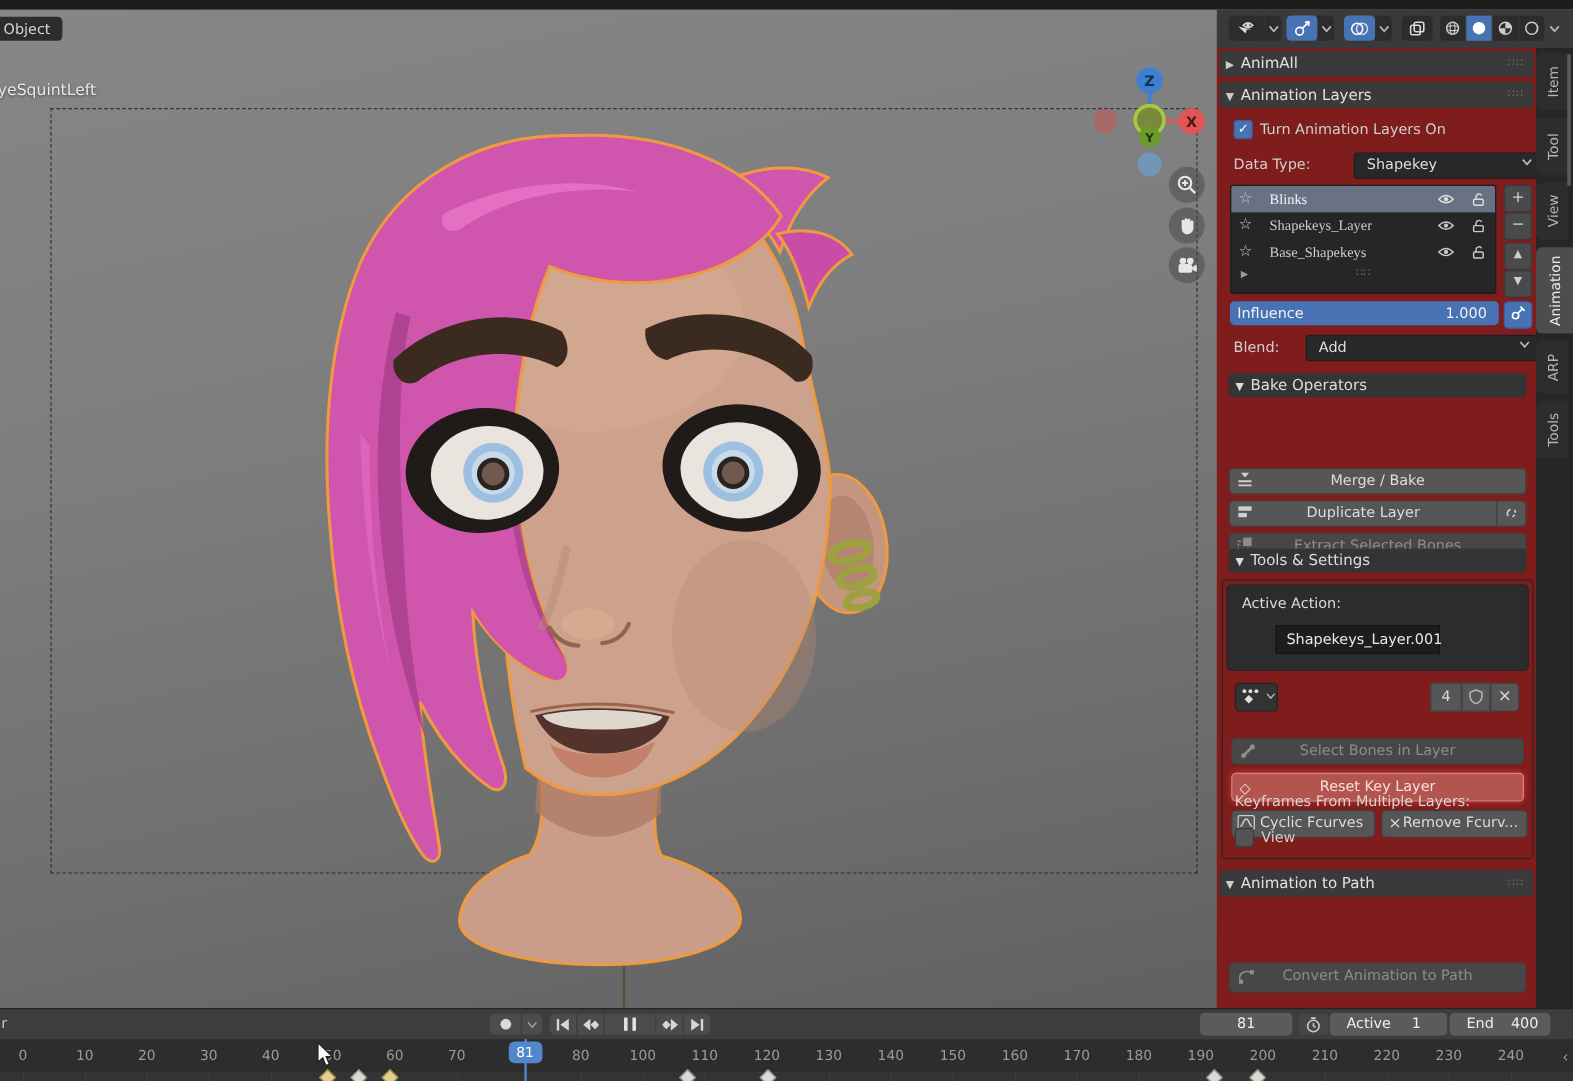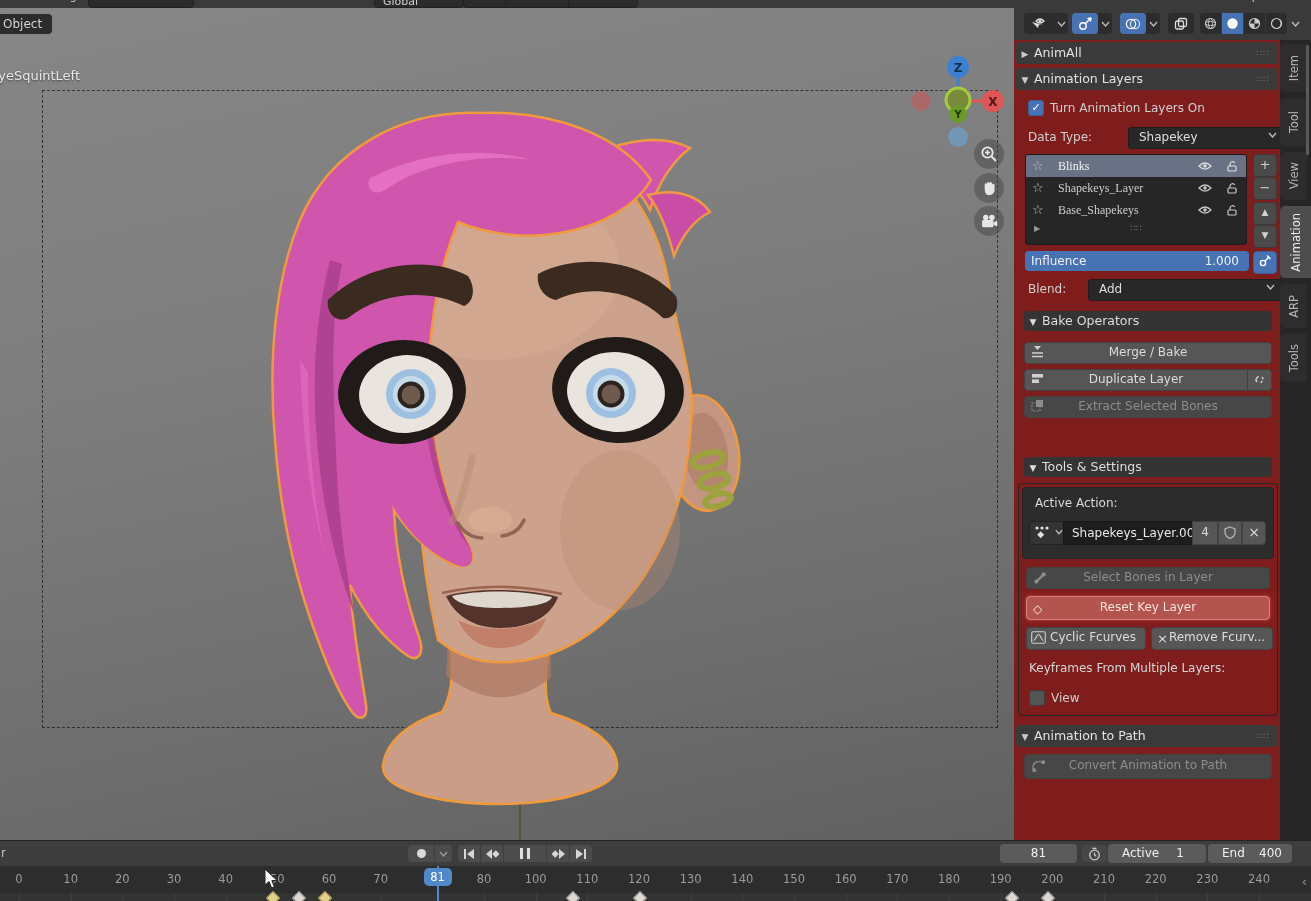--- a/index.html
+++ b/index.html
@@ -28,21 +28,21 @@
   #npanel{left:1014px;top:40px;width:266px;height:800px;background:#7f1d1d;}
   .phdr{position:absolute;left:2px;width:262px;height:22px;background:#3a3a3a;border-radius:4px;line-height:22px;color:#e2e2e2;font-size:12.5px;}
   .phdr .tri{display:inline-block;width:18px;text-align:center;font-size:9px;color:#cccccc;}
   .grip{position:absolute;right:8px;top:0;color:#787878;font-size:9px;letter-spacing:1px;line-height:22px;}
   .subhdr{position:absolute;left:10px;width:248px;height:20px;line-height:20px;color:#dddddd;font-size:12.5px;background:#343434;border-radius:3px;}
   .cb{position:absolute;width:14px;height:14px;border-radius:3px;background:#545454;border:1px solid #3c3c3c;}
   .cb.on{background:#4772b3;border-color:#3a5f99;color:#fff;font-size:11px;line-height:14px;text-align:center;}
   .lbl{position:absolute;color:#cfcfcf;font-size:12px;}
   .dd{position:absolute;height:20px;background:#282828;border:1px solid #1e1e1e;border-radius:3px;color:#dddddd;line-height:18px;padding-left:10px;font-size:12px;}
   .dd .chev{position:absolute;right:6px;top:4px;}
-  .btn{position:absolute;height:20px;background:#565656;border:1px solid #424242;border-radius:4px;color:#dcdcdc;font-size:12px;line-height:18px;text-align:center;}
+  .btn{position:absolute;height:20px;background:#565656;border:1px solid #424242;border-radius:4px;color:#dcdcdc;font-size:12px;line-height:18px;text-align:center;margin-top:48px;}
   .btn.dis{background:#474747;color:#8d8d8d;}
   .btn .bicon{position:absolute;left:6px;top:2px;}
   .minibtn{position:absolute;width:22px;height:21px;background:#4a4a4a;border:1px solid #3a3a3a;border-radius:4px;color:#cfcfcf;text-align:center;line-height:19px;font-size:13px;}
   #layer-list{position:absolute;left:11px;width:220px;height:89px;background:#262626;border:1px solid #1c1c1c;border-radius:3px;overflow:hidden;}
   .lrow{position:relative;height:22px;line-height:22px;color:#cccccc;font-size:12px;}
   .lrow.sel{background:#687284;color:#f2f2f2;}
   .lrow .star{position:absolute;left:6px;top:0;font-size:13px;color:#c2c2c2;}
   .lrow .nm{position:absolute;left:32px;font-family:Liberation Serif, serif;}
   .lrow .eye{position:absolute;right:34px;top:6px;}
   .lrow .lock{position:absolute;right:8px;top:5px;}
@@ -69,29 +69,20 @@
   .kdiamond.selected{background:#e3d08c;border:1px solid #9f8c48;}
   #playhead-line{position:absolute;width:2px;background:#5287cc;}
   #playhead-label{position:absolute;background:#5287cc;color:#ffffff;border-radius:5px;width:28px;height:18px;line-height:18px;text-align:center;font-size:11.5px;}
   svg{display:block;}
 </style>
 </head>
 <body>
 
 <div id="app">
 
-  <div id="topbar" class="abs">
-    <span class="toplabel" style="left:50px">Drag:</span>
-    <div class="topctl" style="left:88px;width:88px"></div>
-    <div class="topctl" style="left:374px;width:72px">Global</div>
-    <div class="topctl" style="left:463px;width:30px"></div>
-    <div class="topctl" style="left:505px;width:52px"></div>
-    <div class="topctl" style="left:568px;width:52px"></div>
-    <span class="toplabel" style="left:1243px">Options</span>
-  </div>
 
   <div id="viewport" class="abs">
     <div id="mode-badge" class="abs">Object</div>
     <div id="shapekey-label" class="abs">EyeSquintLeft</div>
     <div id="cam-border" class="abs"></div>
 
     <svg class="abs" style="left:180px;top:52px" width="620" height="780" viewBox="0 0 620 780">
 
       <line x1="340" y1="726" x2="340" y2="780" stroke="#4a4f28" stroke-width="2" opacity="0.7"></line>
 

